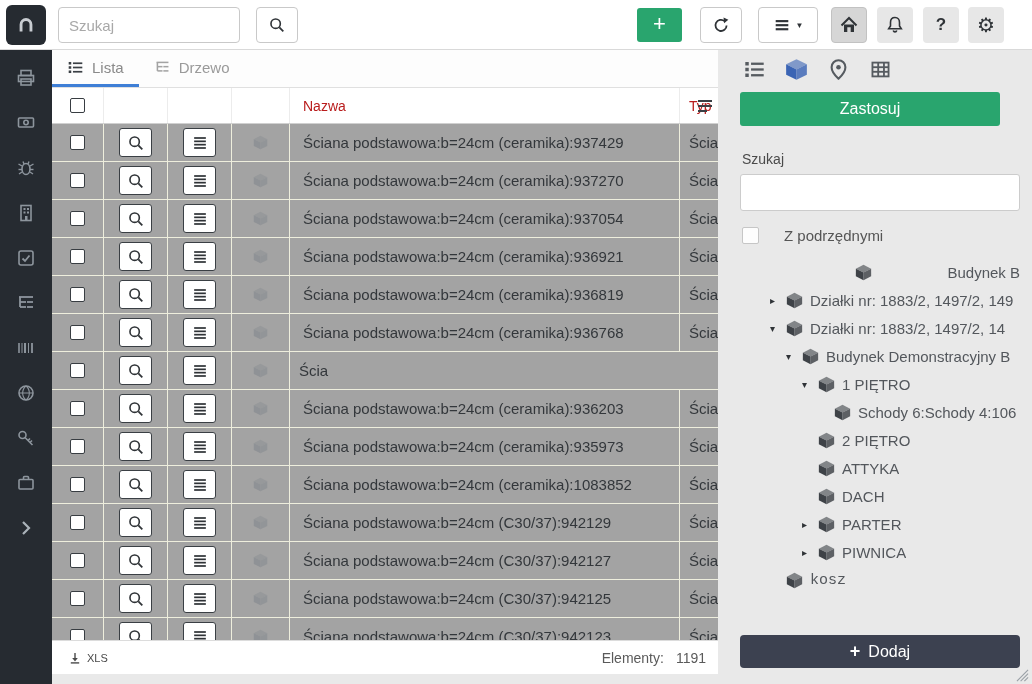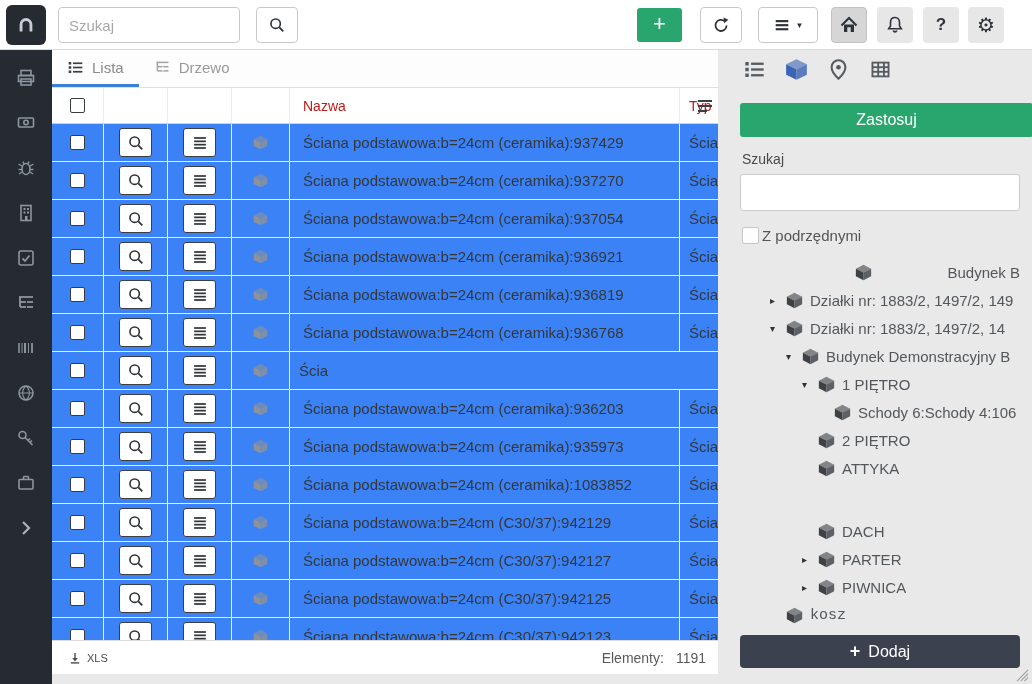--- a/index.html
+++ b/index.html
@@ -41,21 +41,21 @@
 
   .thead { height:36px; display:flex; align-items:stretch; border-bottom:1px solid #d0d0d0; color:#b91c1c; font-size:14px; position:relative; background:#fff; }
   .th { display:flex; align-items:center; border-right:1px solid #ececec; }
   .th-check { width:52px; justify-content:center; }
   .th-a { width:64px; } .th-b { width:64px; } .th-c { width:58px; }
   .th-name { width:390px; padding-left:13px; }
   .th-typ { flex:1; padding-left:9px; padding-right:20px; overflow:hidden; border-right:none; white-space:nowrap; }
   .thead-menu { position:absolute; right:3px; top:50%; transform:translateY(-50%); width:20px; height:20px; color:#3a3f44; background:none; border:none; padding:0; }
 
   .tbody { flex:1; overflow:hidden; background:#fff; }
-  .trow { height:38px; display:flex; align-items:stretch; background:#3b82f6; border-bottom:1px solid #eeeedd;text-align:center; }
+  .trow { height:38px; display:flex; align-items:stretch; background:#a3a3a3; border-bottom:1px solid #eeeedd;text-align:center; }
   .td { display:flex; align-items:center; border-right:1px solid #eeeedd; }
   .td-check { width:52px; justify-content:center; }
   .td-a { width:64px; justify-content:center; }
   .td-b { width:64px; justify-content:center; }
   .td-c { width:58px; justify-content:center; }
   .td-name { width:390px; padding-left:13px; font-size:15px; color:#33373b; white-space:nowrap; overflow:hidden; }
   .td-typ { flex:1; padding-left:9px; font-size:15px; color:#33373b; white-space:nowrap; overflow:hidden; border-right:none; }
   .rbtn { width:33px; height:29px; background:#fff; border:1.5px solid #3a3f44; border-radius:3px; display:flex; align-items:center; justify-content:center; color:#2f3337; padding:0; }
   .checkbox { width:15px; height:15px; background:#fff; border:1.5px solid #383d42; border-radius:2px; display:inline-block; }
   .mini-cube { width:15px; height:15px; color:#8f9296; display:flex; }
@@ -65,24 +65,24 @@
   .xls-btn { display:flex; align-items:center; gap:5px; background:none; border:none; color:#4a4a4a; font-size:11px; padding:0; }
   .dl-icon { width:14px; height:14px; color:#4a4a4a; }
   .elements { margin-left:auto; display:flex; gap:12px; color:#5a5a5a; }
 
   
   .right-panel { position:absolute; left:740px; top:50px; width:280px; height:624px; }
   .rp-tabs { position:absolute; top:0; left:0; height:38px; display:flex; align-items:center; gap:19px; padding-left:3px; }
   .rp-tab { width:23px; height:23px; background:none; border:none; padding:0; color:#565b60; display:flex; }
   .rp-tab svg { width:23px; height:23px; }
   .rp-tab.active { color:#3a64b4; }
-  .apply-btn { position:absolute; top:53px; left:0; width:293px; height:34px; background:#29a56e; color:#fff; border:none; border-radius:3px; font-size:16px; }
+  .apply-btn { position:absolute; top:42px; left:0; width:260px; height:34px; background:#29a56e; color:#fff; border:none; border-radius:3px; font-size:16px; }
   .rp-search-label { position:absolute; top:101px; left:2px; font-size:14px; color:#4a4a4a; }
   .rp-input { position:absolute; top:124px; left:0; width:280px; height:37px; border:1px solid #ccc; border-radius:3px; background:#fff; padding:0 10px; font-size:15px; outline:none; }
-  .rp-check-row { position:absolute; top:177px; left:2px; display:flex; align-items:center; gap:3px; font-size:15px; color:#555; }
+  .rp-check-row { position:absolute; top:177px; left:2px; display:flex; align-items:center; gap:25px; font-size:15px; color:#555; }
   .rp-checkbox { width:17px; height:17px; background:#fdfdfd; border:1px solid #c6c6c6; border-radius:2px; display:inline-block; }
   .tree { position:absolute; top:208px; left:0; right:0; bottom:46px; overflow:hidden; }
   .tree-item { height:28px; display:flex; align-items:center; white-space:nowrap; font-size:15px; color:#53575c; }
   .ti-arrow { width:16px; flex:none; font-size:10px; color:#2f3337; }
   .ti-cube { width:17px; height:17px; flex:none; color:#3e4247; margin-right:7px; display:flex; }
   .ti-cube svg { width:17px; height:17px; }
   .ti-label { overflow:hidden; }
   .add-btn2 { position:absolute; bottom:6px; left:0; width:280px; height:33px; background:#3c4150; color:#fff; border:none; border-radius:4px; font-size:16px; display:flex; align-items:center; justify-content:center; gap:8px; }
   .add-plus { font-size:18px; font-weight:bold; }
 
@@ -904,21 +904,21 @@
   <div class="tree-item" style="padding-left: 62px;">
     <span class="ti-arrow"></span>
     <span class="ti-cube">
             <svg viewBox="0 0 20 20">
               <use href="#sym-cube"></use>
             </svg>
           </span>
     <span class="ti-label">ATTYKA</span>
   </div>
 
-  <div class="tree-item" style="padding-left: 62px; margin-top: 35px;">
+  <div class="tree-item" style="padding-left: 62px;">
     <span class="ti-arrow"></span>
     <span class="ti-cube">
             <svg viewBox="0 0 20 20">
               <use href="#sym-cube"></use>
             </svg>
           </span>
     <span class="ti-label">DACH</span>
   </div>
 
   <div class="tree-item" style="padding-left: 62px;">

